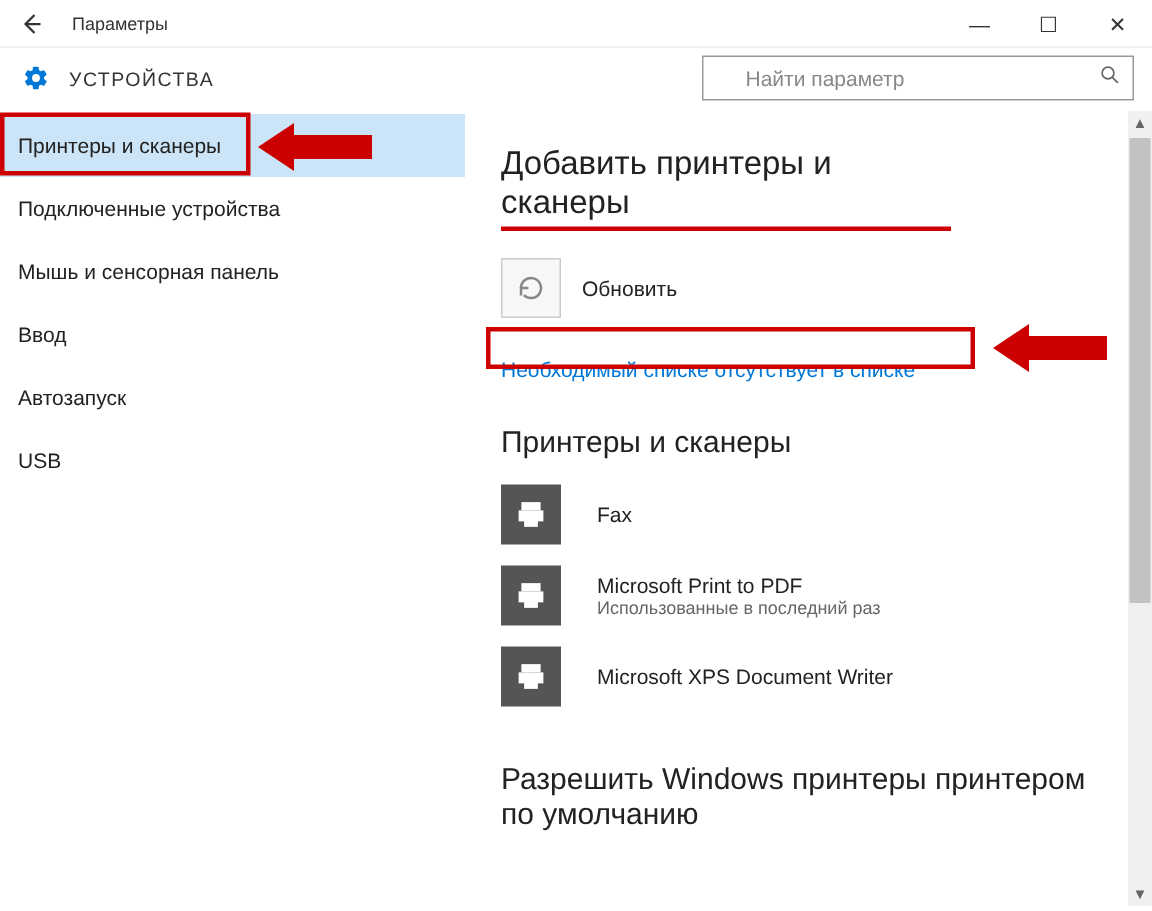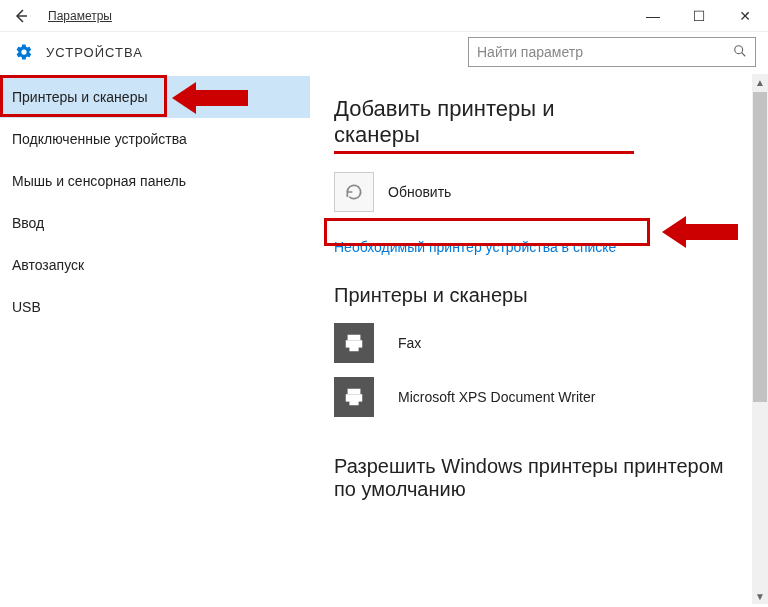--- a/index.html
+++ b/index.html
@@ -1,28 +1,28 @@
 <!DOCTYPE html>
 <html><head>
 <meta charset="utf-8">
 <style>
   * { box-sizing: border-box; margin: 0; padding: 0; font-family: "Segoe UI", Arial, sans-serif; }
   body { width: 768px; height: 607px; background: #fff; overflow: hidden; position: relative; }
 
   .titlebar { height: 32px; display: flex; align-items: center; border-bottom: 1px solid #eee; }
   .back-btn { width: 42px; height: 32px; display: flex; align-items: center; justify-content: center; font-size: 16px; color: #333; }
-  .title-text { font-size: 12px; color: #333; margin-left: 6px; text-decoration: underline; }
+  .title-text { font-size: 12px; color: #333; margin-left: 6px; }
   .win-controls { margin-left: auto; display: flex; }
   .win-btn { width: 46px; height: 32px; display: flex; align-items: center; justify-content: center; font-size: 14px; color: #333; }
 
   .header-row { height: 40px; display: flex; align-items: center; padding: 0 12px 0 14px; }
   .gear { width: 20px; height: 20px; color: #0078d7; margin-right: 12px; display:flex; align-items:center; justify-content:center;}
   .header-title { font-size: 13px; letter-spacing: 1px; color: #333; font-weight: 400; }
   .search-wrap { margin-left: auto; width: 288px; height: 30px; border: 1px solid #999; display: flex; align-items: center; padding: 0 8px; background:#fff;}
-  .search-input { flex: 1; border: none; outline: none; font-size: 14px; color: #000000; background: transparent; }
+  .search-input { flex: 1; border: none; outline: none; font-size: 14px; color: #000000; background: transparent; margin-left: 20px; }
   .search-input::placeholder { color: #888; }
   .search-icon { color: #666; font-size: 15px; }
 
   .content { display: flex; height: calc(607px - 32px - 40px); }
   .sidebar { width: 310px; padding-top: 4px; }
   .nav-item { height: 42px; display: flex; align-items: center; padding-left: 12px; font-size: 14px; color: #222; }
   .nav-item.active { background: #cce4f7; }
 
   .main { flex: 1; padding: 24px 20px 16px 24px; overflow: hidden; position: relative; }
   .section-h1 { font-size: 22px; font-weight: 400; color: #222; margin-bottom: 18px; }
@@ -115,36 +115,49 @@
       <div class="refresh-btn">
         <svg width="20" height="20" viewBox="0 0 24 24">
             <path d="M4 12a8 8 0 1 1 2.34 5.66" stroke="#888" stroke-width="2" fill="none"></path>
             <path d="M4 18 L4 12 L10 12" stroke="#888" stroke-width="2" fill="none"></path>
           </svg>
       </div>
       <div class="refresh-label">Обновить</div>
     </div>
 
     <div style="position:relative; margin-bottom: 8px;">
-      <a class="missing-link">Необходимый принтер устройства в списке</a>
+      <a class="missing-link">Необходимый списке отсутствует в списке</a>
     </div>
 
     <h2 class="section-h2">Принтеры и сканеры</h2>
 
     <div class="printer-list">
       <div class="printer-item">
         <div class="printer-icon">
           <svg width="22" height="22" viewBox="0 0 24 24">
               <rect x="5" y="3" width="14" height="6" fill="#fff"></rect>
               <rect x="3" y="9" width="18" height="8" fill="#fff"></rect>
               <rect x="7" y="15" width="10" height="6" fill="#fff"></rect>
             </svg>
         </div>
         <div class="printer-labels">
           <div class="printer-name">Fax</div>
+        </div>
+      </div>
+      <div class="printer-item">
+        <div class="printer-icon">
+          <svg width="22" height="22" viewBox="0 0 24 24">
+              <rect x="5" y="3" width="14" height="6" fill="#fff"></rect>
+              <rect x="3" y="9" width="18" height="8" fill="#fff"></rect>
+              <rect x="7" y="15" width="10" height="6" fill="#fff"></rect>
+            </svg>
+        </div>
+        <div class="printer-labels">
+          <div class="printer-name">Microsoft Print to PDF</div>
+          <div class="printer-sub">Использованные в последний раз</div>
         </div>
       </div>
       <div class="printer-item">
         <div class="printer-icon">
           <svg width="22" height="22" viewBox="0 0 24 24">
               <rect x="5" y="3" width="14" height="6" fill="#fff"></rect>
               <rect x="3" y="9" width="18" height="8" fill="#fff"></rect>
               <rect x="7" y="15" width="10" height="6" fill="#fff"></rect>
             </svg>
         </div>

